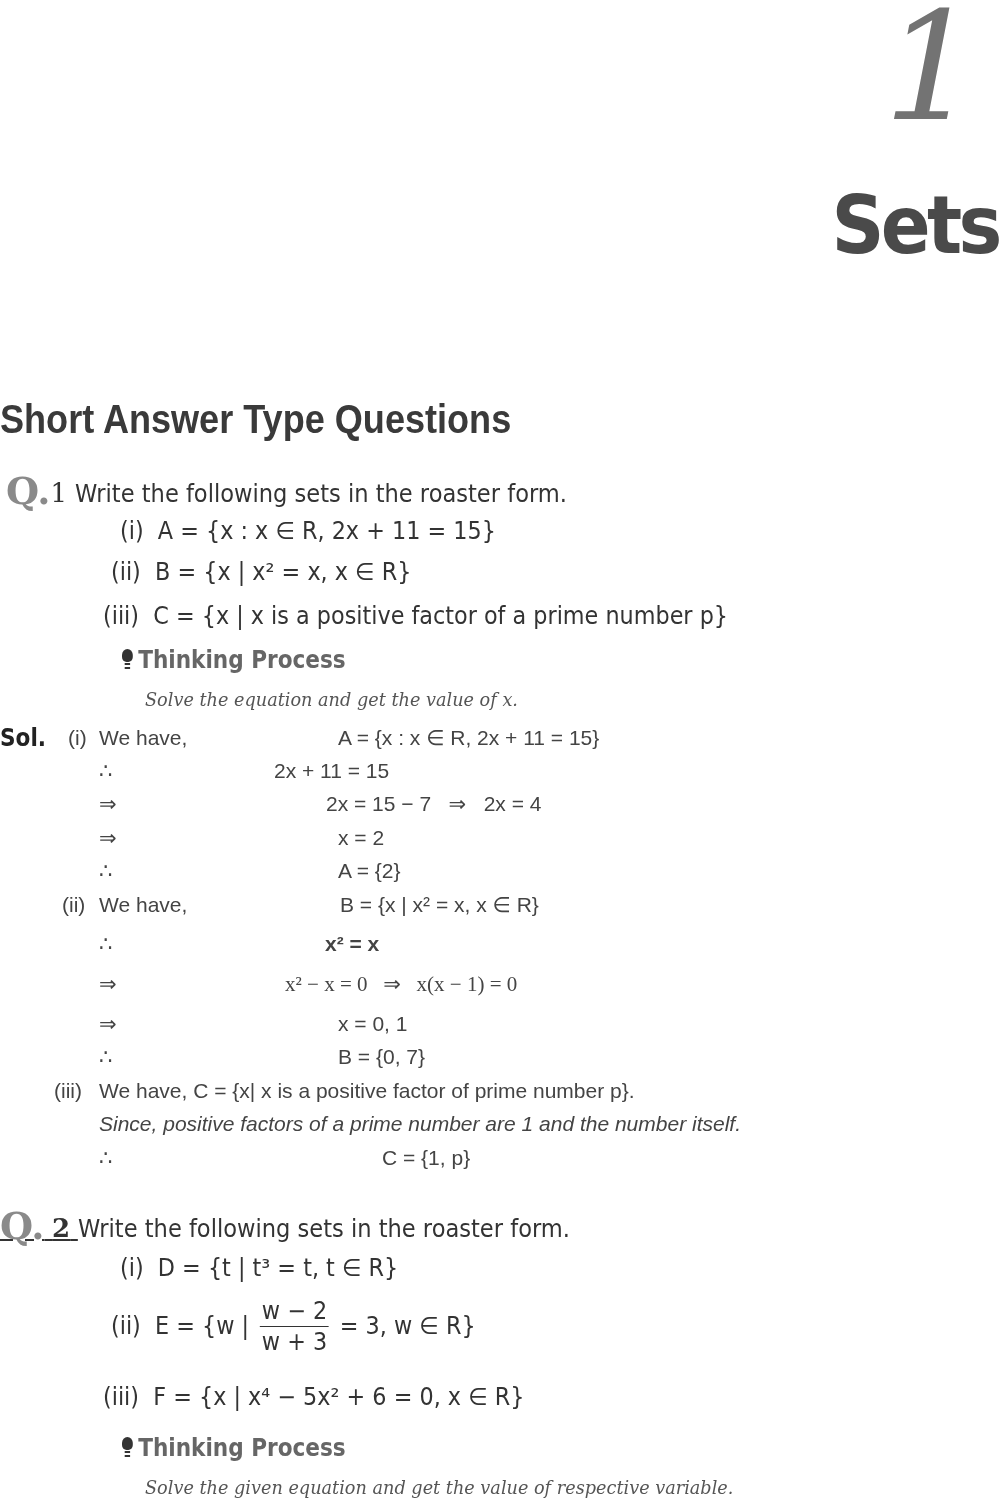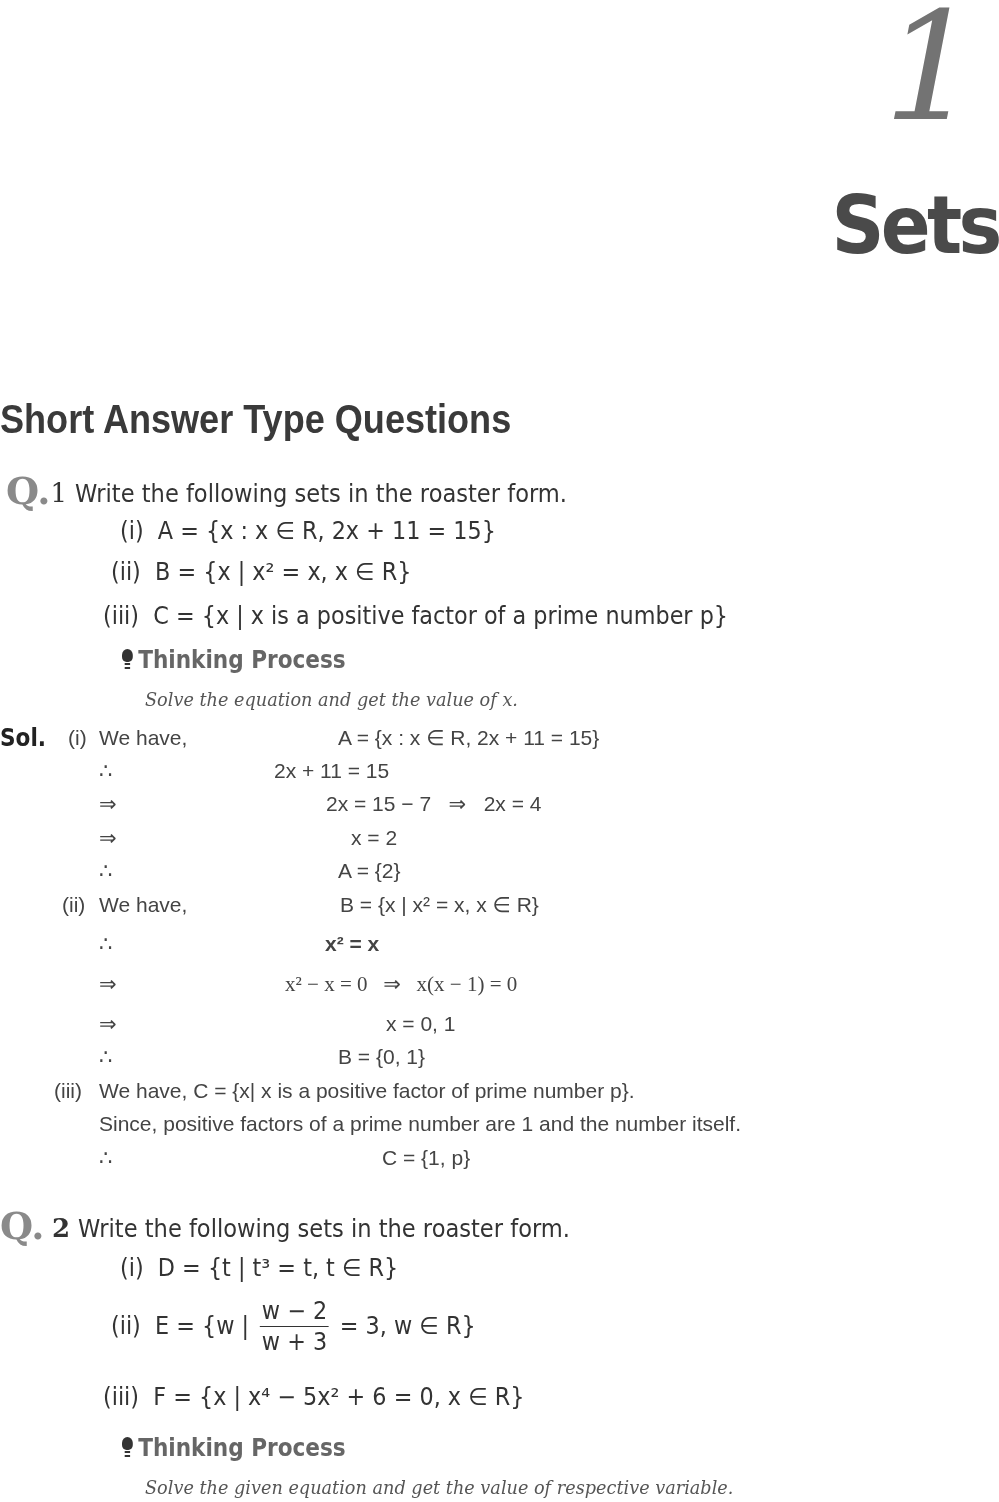--- a/index.html
+++ b/index.html
@@ -61,50 +61,50 @@
 <div class="abs sol" style="left:99px; top:726px;">We have,</div>
 <div class="abs sol" style="left:338px; top:726px;">A = {x : x ∈ R, 2x + 11 = 15}</div>
 
 <div class="abs sol" style="left:99px; top:759px;">∴</div>
 <div class="abs sol" style="left:274px; top:759px;">2x + 11 = 15</div>
 
 <div class="abs sol" style="left:99px; top:792px;">⇒</div>
 <div class="abs sol" style="left:326px; top:792px; white-space:pre;">2x = 15 − 7   ⇒   2x = 4</div>
 
 <div class="abs sol" style="left:99px; top:826px;">⇒</div>
-<div class="abs sol" style="left:338px; top:826px;margin-left:13px;">x = 2</div>
+<div class="abs sol" style="left:338px; top:826px;">x = 2</div>
 
 <div class="abs sol" style="left:99px; top:859px;">∴</div>
 <div class="abs sol" style="left:338px; top:859px;">A = {2}</div>
 
 <div class="abs sol" style="left:62px; top:893px;">(ii)</div>
 <div class="abs sol" style="left:99px; top:893px;">We have,</div>
 <div class="abs sol" style="left:340px; top:893px;">B = {x | x² = x, x ∈ R}</div>
 
 <div class="abs sol" style="left:99px; top:932px;">∴</div>
 <div class="abs sol" style="left:325px; top:932px;font-weight:bold;">x² = x</div>
 
 <div class="abs sol" style="left:99px; top:972px;">⇒</div>
 <div class="abs sol" style="left:285px; top:972px; white-space:pre;font-family:Liberation Serif, serif;">x² − x = 0   ⇒   x(x − 1) = 0</div>
 
 <div class="abs sol" style="left:99px; top:1012px;">⇒</div>
-<div class="abs sol" style="left:338px; top:1012px;margin-left:48px;">x = 0, 1</div>
+<div class="abs sol" style="left:338px; top:1012px;">x = 0, 1</div>
 
 <div class="abs sol" style="left:99px; top:1045px;">∴</div>
-<div class="abs sol" style="left:338px; top:1045px;">B = {0, 1}</div>
+<div class="abs sol" style="left:338px; top:1045px;">B = {0, 7}</div>
 
 <div class="abs sol" style="left:54px; top:1079px;">(iii)</div>
 <div class="abs sol" style="left:99px; top:1079px;">We have, C = {x| x is a positive factor of prime number p}.</div>
 
-<div class="abs sol" style="left:99px; top:1112px;">Since, positive factors of a prime number are 1 and the number itself.</div>
+<div class="abs sol" style="left:99px; top:1112px;font-style:italic;">Since, positive factors of a prime number are 1 and the number itself.</div>
 
 <div class="abs sol" style="left:99px; top:1146px;">∴</div>
 <div class="abs sol" style="left:382px; top:1146px;">C = {1, p}</div>
 
-<div class="abs qhead" style="left:0px; top:1203px;">
+<div class="abs qhead" style="left:0px; top:1203px;text-decoration:underline;">
   <span class="qbig">Q.</span>&nbsp;<span class="qnum" style="font-weight:bold;">2</span>
   <span class="qtext">Write the following sets in the roaster form.</span>
 </div>
 
 <div class="abs item" style="left:120px; top:1254px;">
   <span>(i)</span>&nbsp;
   <span>D = {t | t³ = t, t ∈ R}</span>
 </div>
 
 <div class="abs item" style="left:111px; top:1296px;">

